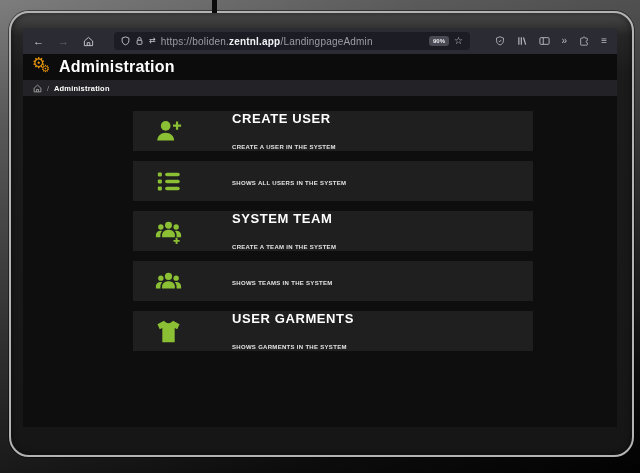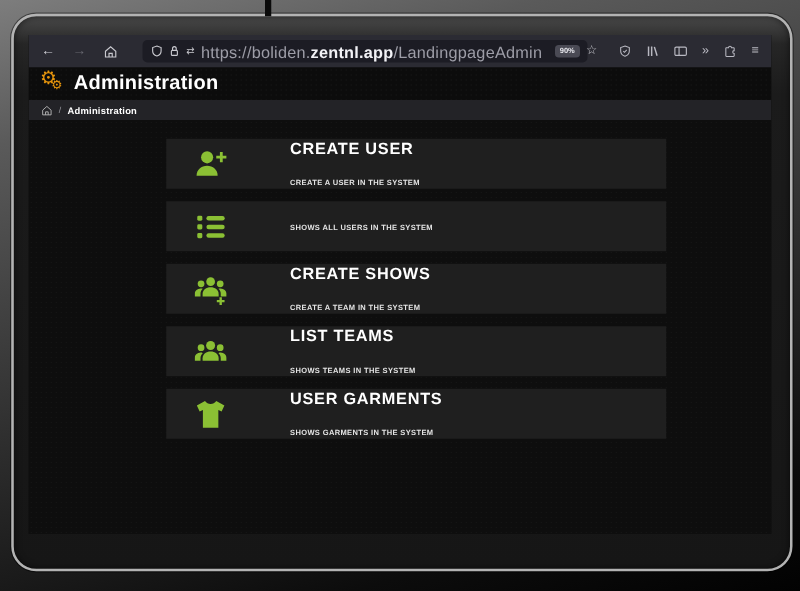--- a/index.html
+++ b/index.html
@@ -27,21 +27,21 @@
     height:26px; background:#2b2b33; display:flex; align-items:center;
     padding:0 10px; flex-shrink:0; color:#c9c9cf;
   }
   .nav-btn { font-size:11px; line-height:1; margin-right:14px; color:#d3d3d9; }
   .nav-btn.disabled { color:#686870; }
   .tb-icon svg { display:block; }
   .url-bar {
     margin-left:20px; width:356px; height:18px; background:#1c1c24; border-radius:4px;
     display:flex; align-items:center; padding:0 7px; gap:5px;
   }
-  .url-text { font-size:13px; color:#9d9da7; white-space:nowrap; letter-spacing:0.2px; }
+  .url-text { font-size:10px; color:#9d9da7; white-space:nowrap; letter-spacing:0.2px; }
   .url-text .domain { color:#f2f2f6; font-weight:bold; }
   .spacer { flex:1; }
   .zoom-badge {
     background:#4a4a54; color:#ececf1; font-size:6px; font-weight:bold;
     padding:2px 4px; border-radius:3px; line-height:1;
   }
   .star { font-size:10px; color:#c9c9cf; line-height:1; }
   .tb-right { margin-left:auto; display:flex; align-items:center; gap:12px; color:#b9b9c2; }
   .glyph { font-size:10px; line-height:1; }
   
@@ -200,38 +200,37 @@
           <circle cx="12" cy="6.5" r="3.1"></circle>
             <circle cx="5.2" cy="8" r="2.4"></circle>
             <circle cx="18.8" cy="8" r="2.4"></circle>
           <path d="M12 10.5 C8.9 10.5 6.3 12.4 6.3 15.2 V17 H17.7 V15.2 C17.7 12.4 15.1 10.5 12 10.5 Z"></path>
           <path d="M4.9 11.3 C2.6 11.4 0.8 12.8 0.8 15 V17 H4.8 V15.2 C4.8 13.8 5.4 12.5 6.4 11.6 C5.9 11.4 5.4 11.3 4.9 11.3 Z"></path>
           <path d="M19.1 11.3 C18.6 11.3 18.1 11.4 17.6 11.6 C18.6 12.5 19.2 13.8 19.2 15.2 V17 H23.2 V15 C23.2 12.8 21.4 11.4 19.1 11.3 Z"></path>
           <path d="M18.3 17.6 h1.7 v1.9 h1.9 v1.7 h-1.9 v1.9 h-1.7 v-1.9 h-1.9 v-1.7 h1.9 Z"></path>
         </svg>
       </span>
       <span class="card-text">
-        <span class="card-title">CREATE SHOWS</span>
+        <span class="card-title">SYSTEM TEAM</span>
         <span class="card-sub">CREATE A TEAM IN THE SYSTEM</span>
       </span>
     </div>
 
     <div class="menu-card">
       <span class="card-icon">
         <svg viewBox="0 0 24 24">
           <circle cx="12" cy="7.5" r="3.2"></circle>
             <circle cx="5.2" cy="9" r="2.4"></circle>
             <circle cx="18.8" cy="9" r="2.4"></circle>
           <path d="M12 11.8 C8.9 11.8 6.3 13.7 6.3 16.5 V18.3 H17.7 V16.5 C17.7 13.7 15.1 11.8 12 11.8 Z"></path>
           <path d="M4.9 12.5 C2.6 12.6 0.8 14 0.8 16.2 V18.3 H4.8 V16.5 C4.8 15.1 5.4 13.8 6.4 12.9 C5.9 12.6 5.4 12.5 4.9 12.5 Z"></path>
           <path d="M19.1 12.5 C18.6 12.5 18.1 12.6 17.6 12.9 C18.6 13.8 19.2 15.1 19.2 16.5 V18.3 H23.2 V16.2 C23.2 14 21.4 12.6 19.1 12.5 Z"></path>
         </svg>
       </span>
       <span class="card-text">
-        <span class="card-title">LIST TEAMS</span>
         <span class="card-sub">SHOWS TEAMS IN THE SYSTEM</span>
       </span>
     </div>
 
     <div class="menu-card">
       <span class="card-icon">
         <svg viewBox="0 0 24 24">
           <path d="M8 2.5 L2.2 5.6 L4.2 10 L6.5 8.9 V21.5 H17.5 V8.9 L19.8 10 L21.8 5.6 L16 2.5 C15 3.8 13.6 4.6 12 4.6 C10.4 4.6 9 3.8 8 2.5 Z"></path>
         </svg>
       </span>

